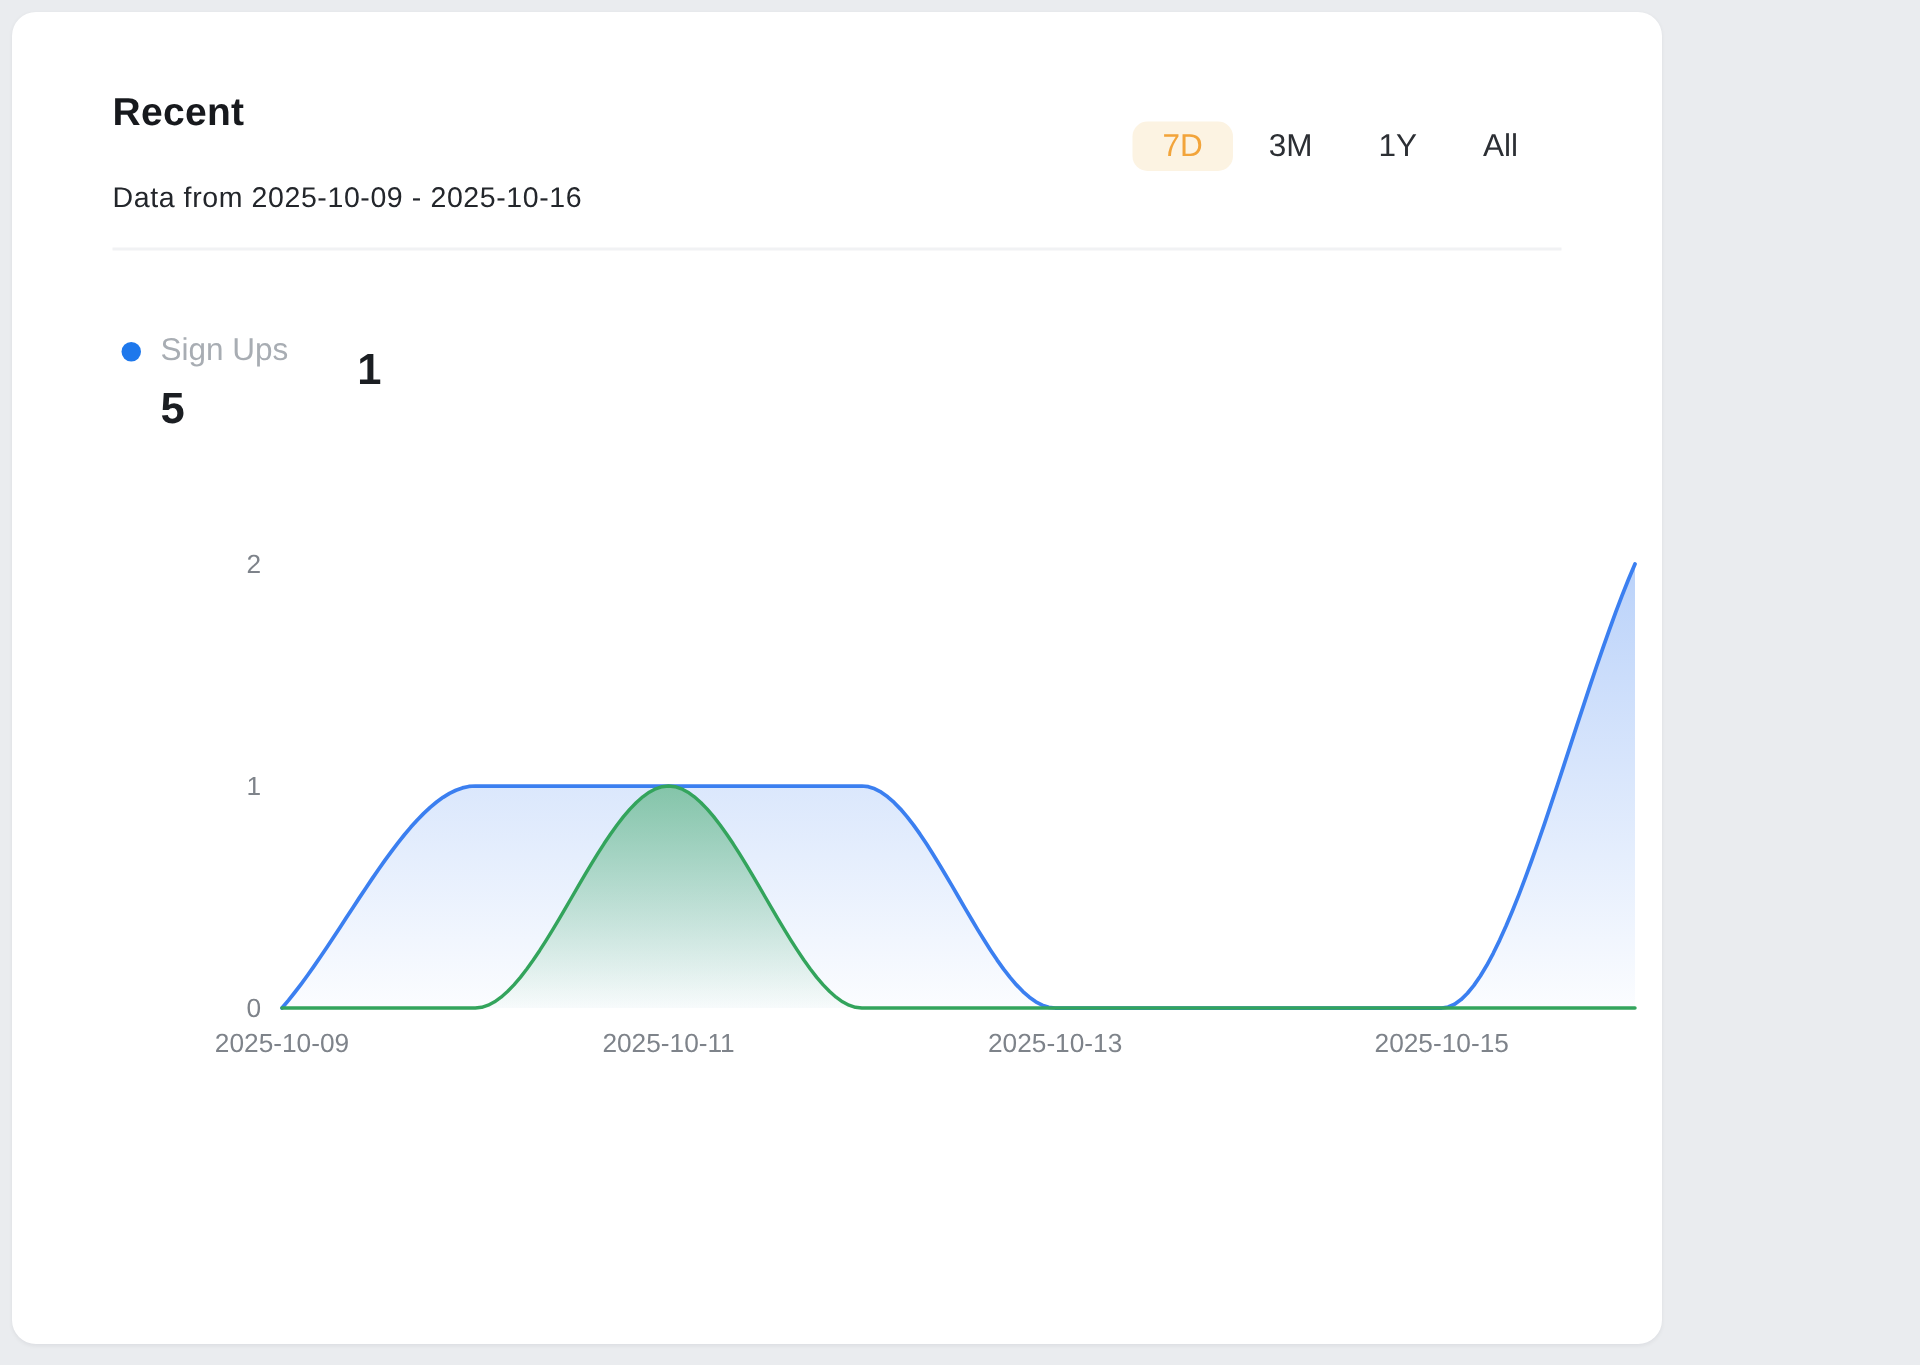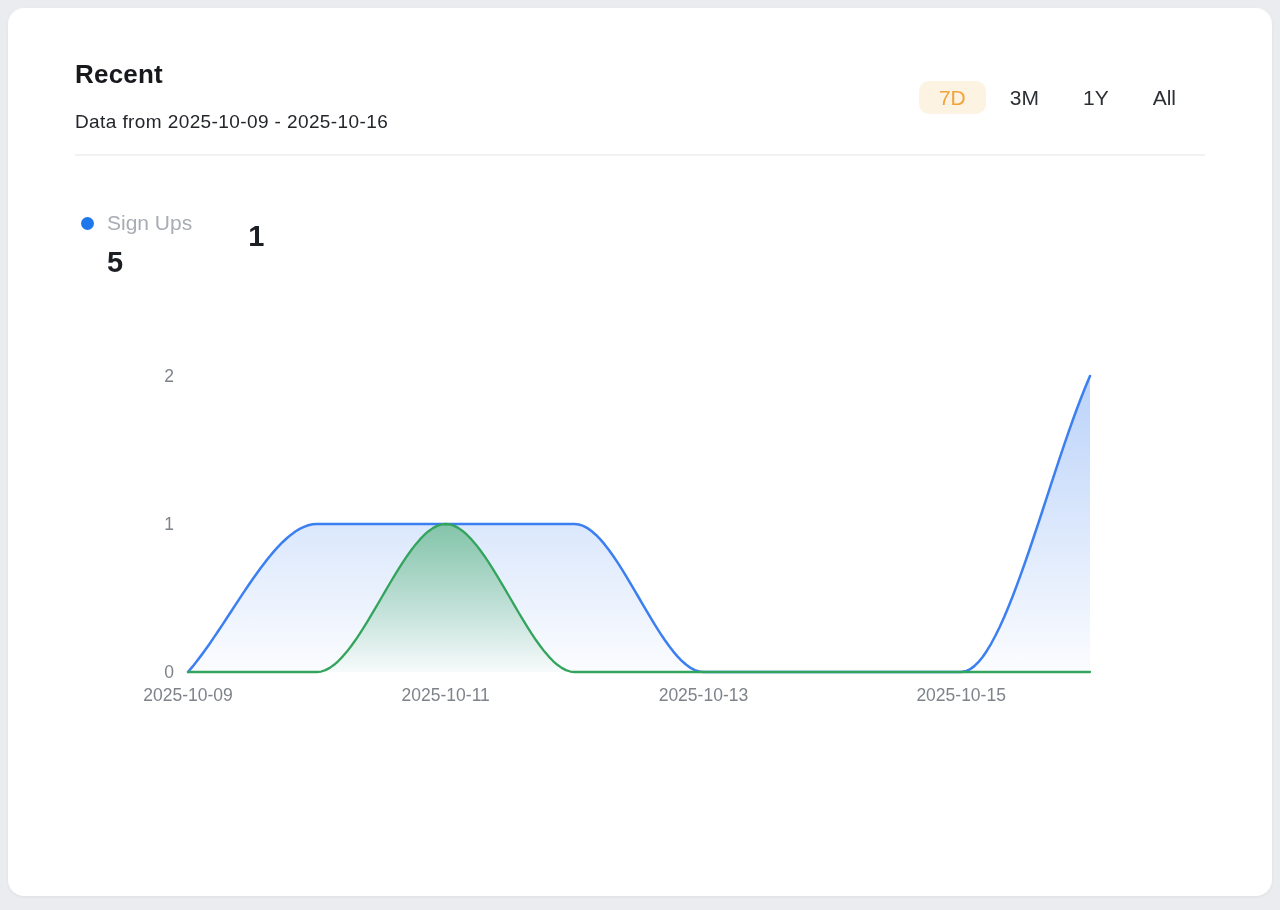--- a/index.html
+++ b/index.html
@@ -6,46 +6,46 @@
   html, body { margin: 0; padding: 0; }
   body {
     width: 1280px; height: 910px;
     background: #EAECEF;
     font-family: "Liberation Sans", sans-serif;
     overflow: hidden;
     position: relative;
   }
   .card {
     position: absolute; left: 8px; top: 8px;
-    width: 1264px; height: 888px;
+    width: 1100px; height: 888px;
     background: #FFFFFF;
     border-radius: 16px;
     box-shadow: 0 1px 3px rgba(20,25,35,0.06);
   }
   .card-header {
     display: flex; justify-content: space-between; align-items: flex-start;
     padding: 50px 76px 0 67px;
   }
   .card-title {
     margin: 0; font-size: 26px; line-height: 32px; font-weight: 700;
     color: #17191D; letter-spacing: 0.2px;
   }
   .card-subtitle {
-    margin-top: 20px; font-size: 19px; line-height: 24px;
+    margin-top: 31px; font-size: 19px; line-height: 24px;
     color: #23262B; letter-spacing: 0.4px;
   }
   .range-buttons { display: flex; gap: 4px; margin-top: 12px; }
   .range-btn {
     border: none; background: transparent; font-family: inherit;
     font-size: 21px; color: #2C2F34; padding: 5px 20px;
     border-radius: 10px; cursor: pointer; line-height: 23px; margin-top: 11px;
   }
   .range-btn.active { color: #F2A43A; background: #FCF3E2; }
   .divider { height: 2px; background: #F1F2F4; margin: 20px 67px 0; }
-  .legend { display: flex; gap: 30px; margin: 54px 0 0 73px; }
+  .legend { display: flex; gap: 20px; margin: 54px 0 0 73px; }
   .legend-item { cursor: pointer; }
   .legend-head { display: flex; align-items: center; gap: 13px; }
   .legend-dot { width: 13px; height: 13px; border-radius: 50%; background: #999; }
   .legend-label { font-size: 21px; line-height: 26px; color: #A8ADB3; }
   .legend-value {
     font-size: 29px; line-height: 34px; font-weight: 700;
     color: #1B1E22; margin: 9px 0 0 26px;
   }
   .chart { position: absolute; left: 0; top: 330px; width: 1264px; height: 420px; }
   .chart svg { display: block; }

